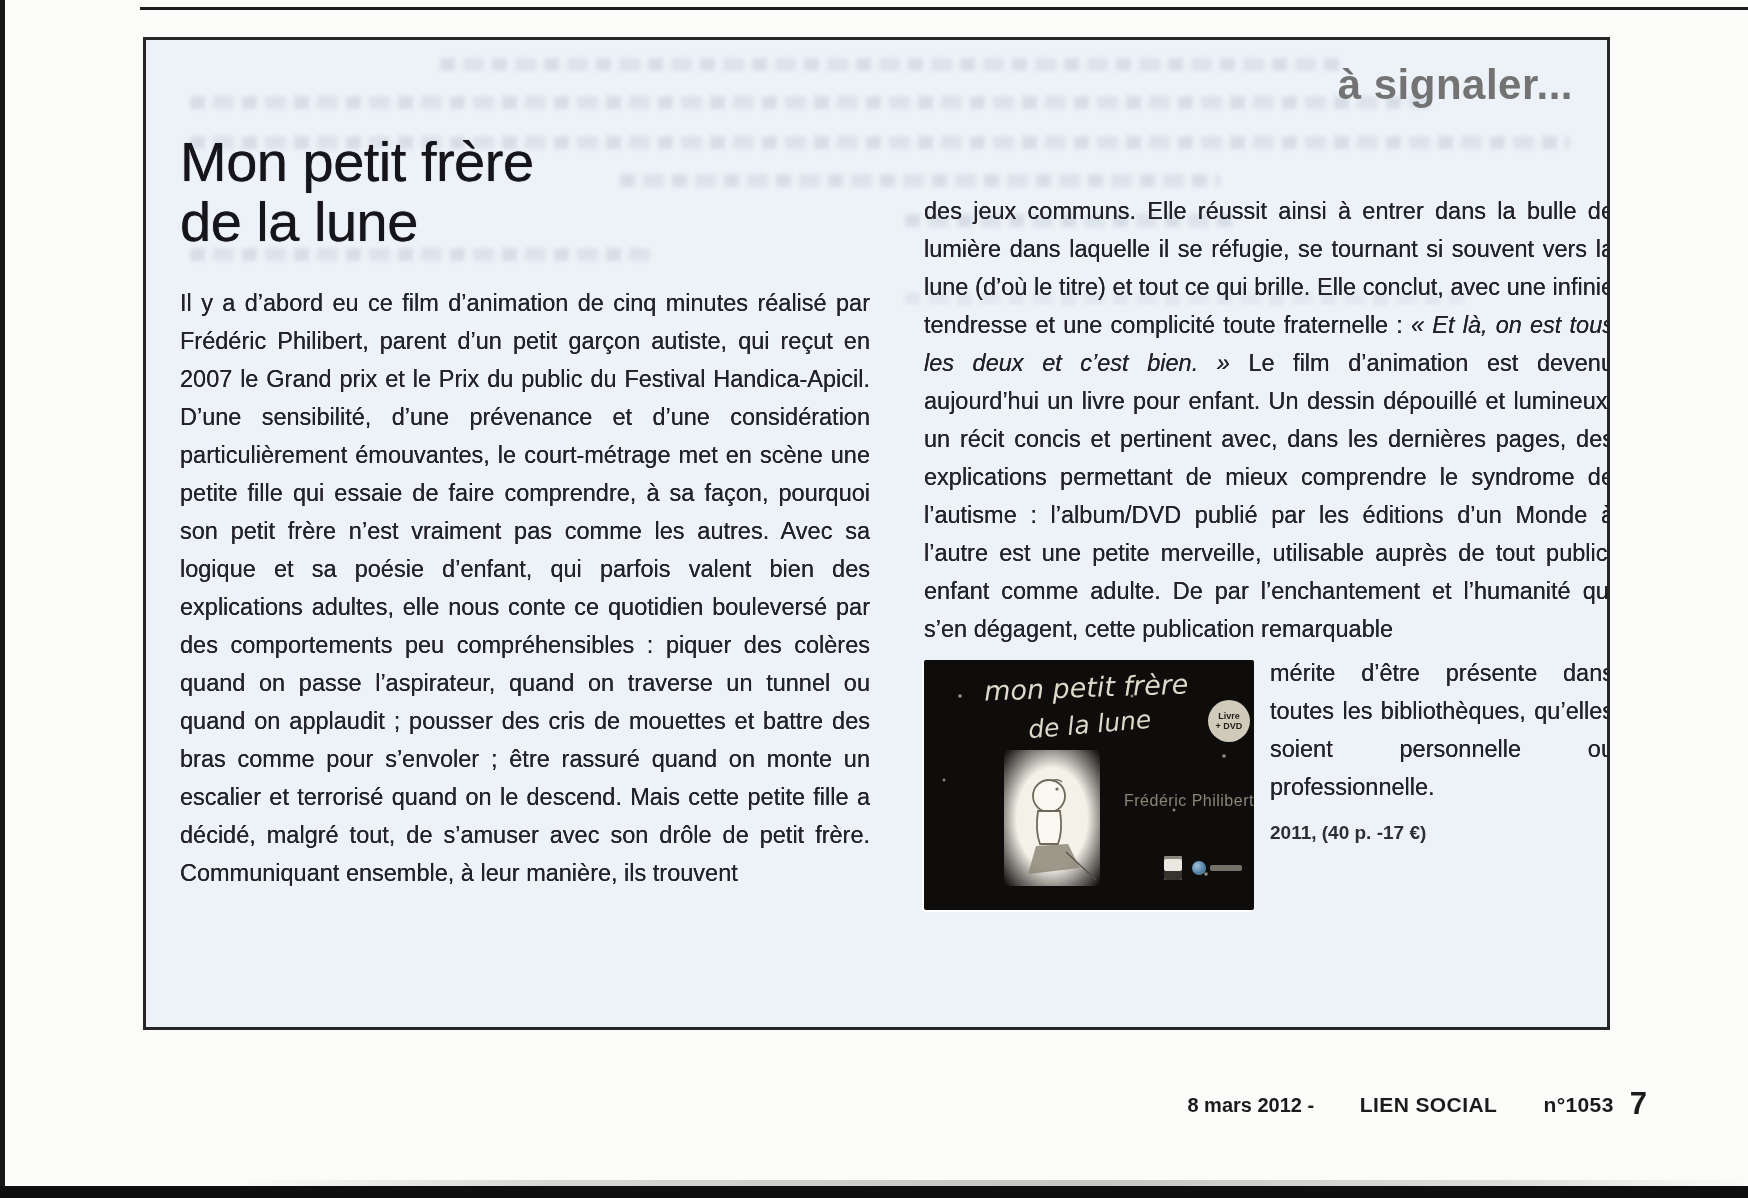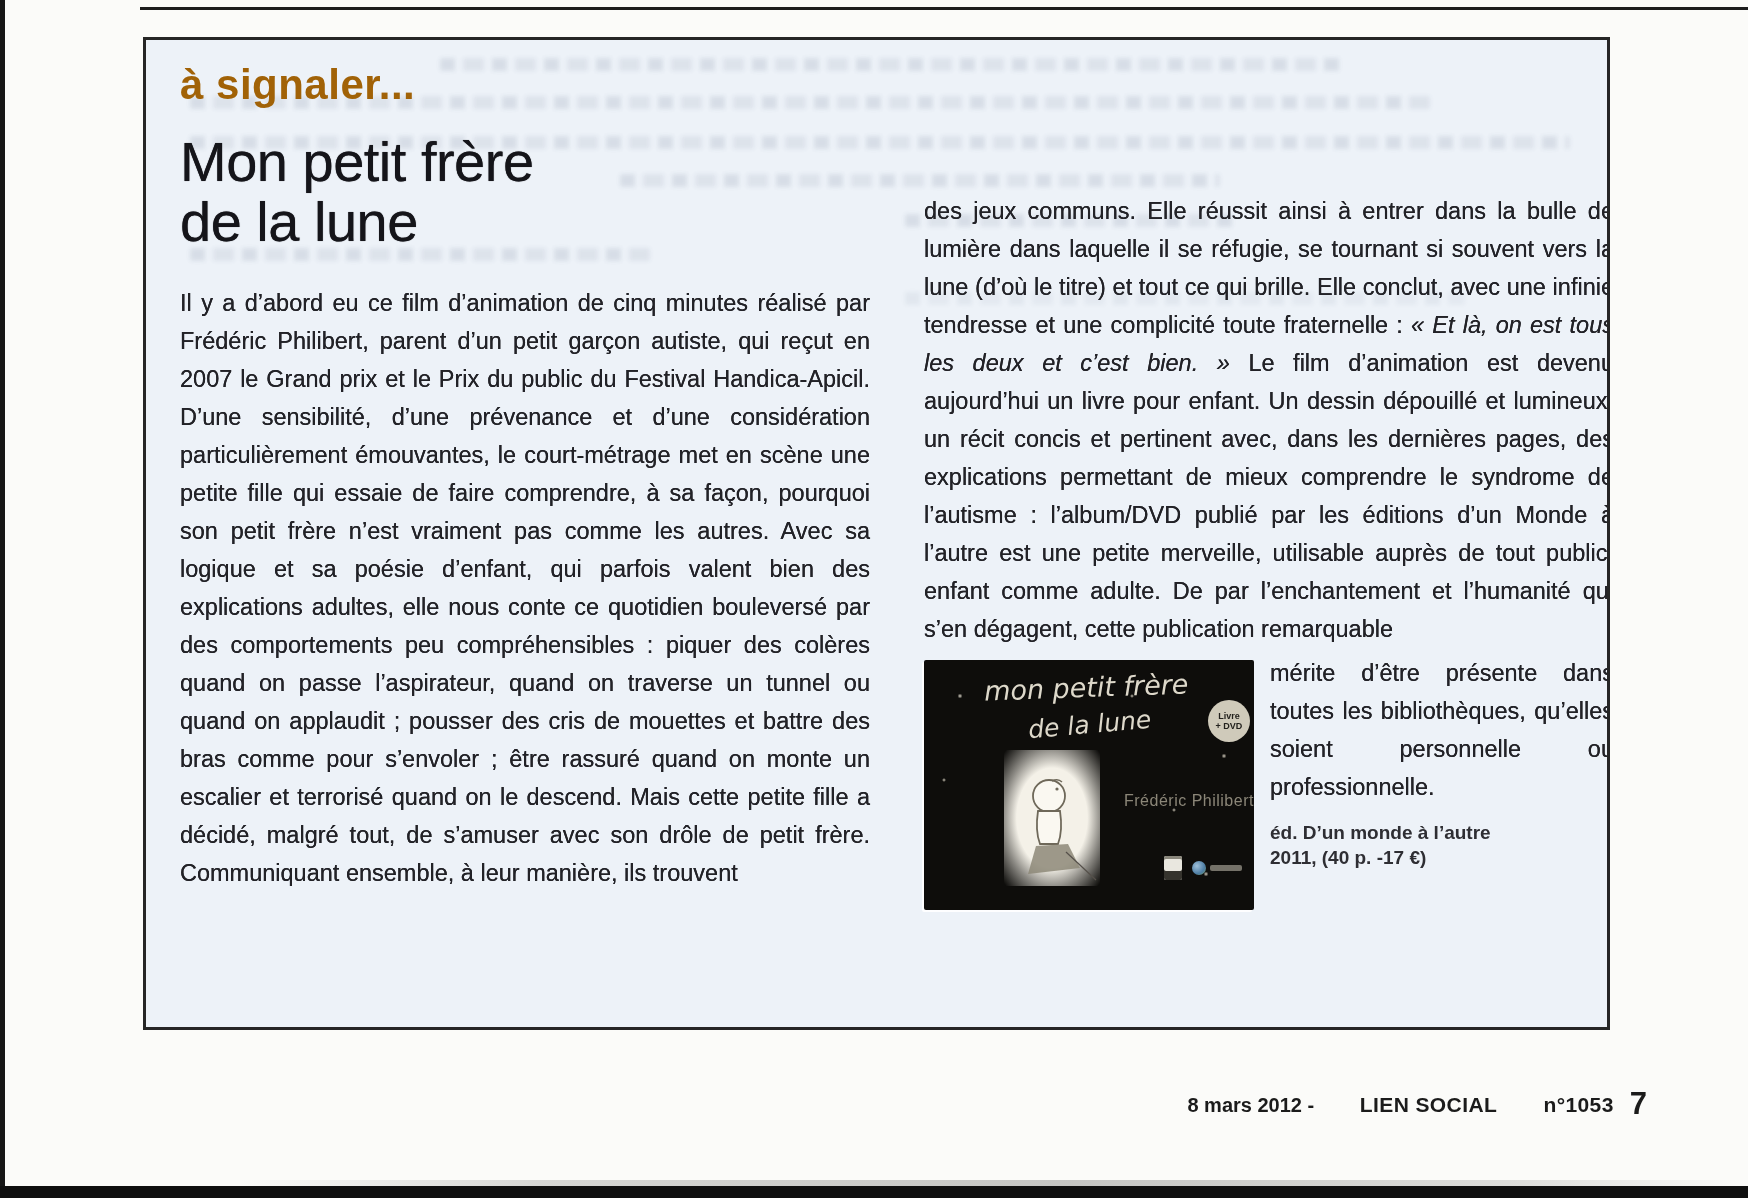--- a/index.html
+++ b/index.html
@@ -17,22 +17,22 @@
   .article-box{position:absolute;left:143px;top:37px;width:1467px;height:993px;
       box-sizing:border-box;border:3px solid #262626;background:#edf2f8;
       padding:16px 12px 30px 34px;overflow:hidden;}
   .box-content{position:relative;z-index:2;}
 
   
   .ghost{position:absolute;z-index:1;height:13px;border-radius:2px;filter:blur(2.2px);opacity:.8;
       background:repeating-linear-gradient(90deg,rgba(104,118,144,.20) 0 15px,rgba(104,118,144,0) 15px 23px,
       rgba(104,118,144,.15) 23px 44px,rgba(104,118,144,0) 44px 52px);}
 
-  .signaler{font-size:42px;font-weight:600;letter-spacing:.5px;color:#a16207;
-      padding-right:22px;margin-top:6px;line-height:1.1;}
+  .signaler{font-size:42px;font-weight:600;letter-spacing:.5px;color:#737373;
+      text-align:right;padding-right:22px;margin-top:6px;line-height:1.1;}
 
   .columns{display:flex;gap:54px;margin-top:8px;}
   .col-left{width:690px;flex:none;}
   .col-right{width:690px;flex:none;}
 
   .article-title{margin:16px 0 0 0;font-size:56px;line-height:60px;font-weight:400;
       color:#15151a;letter-spacing:-.5px;text-shadow:0 0 .7px #15151a;}
   .article-title span{display:block;}
 
   .body-text{font-family:Liberation Sans, sans-serif;font-size:23.5px;line-height:38px;
@@ -141,21 +141,20 @@
               <div class="cover-logo1"></div>
               <div class="cover-logo2">
                 <span class="dot"></span>
                   <span class="bar"></span>
               </div>
             </div>
 
             <p class="body-text beside">mérite d’être présente dans toutes les bibliothèques, qu’elles soient personnelle ou professionnelle.</p>
 
             <div class="caption beside">
-              <div class="caption-line">éd. D’un monde à l’autre</div>
               <div class="caption-line">2011, (40 p. -17 €)</div>
             </div>
 
           </div>
         </div>
 
       </div>
     </div>
   </div>
 

